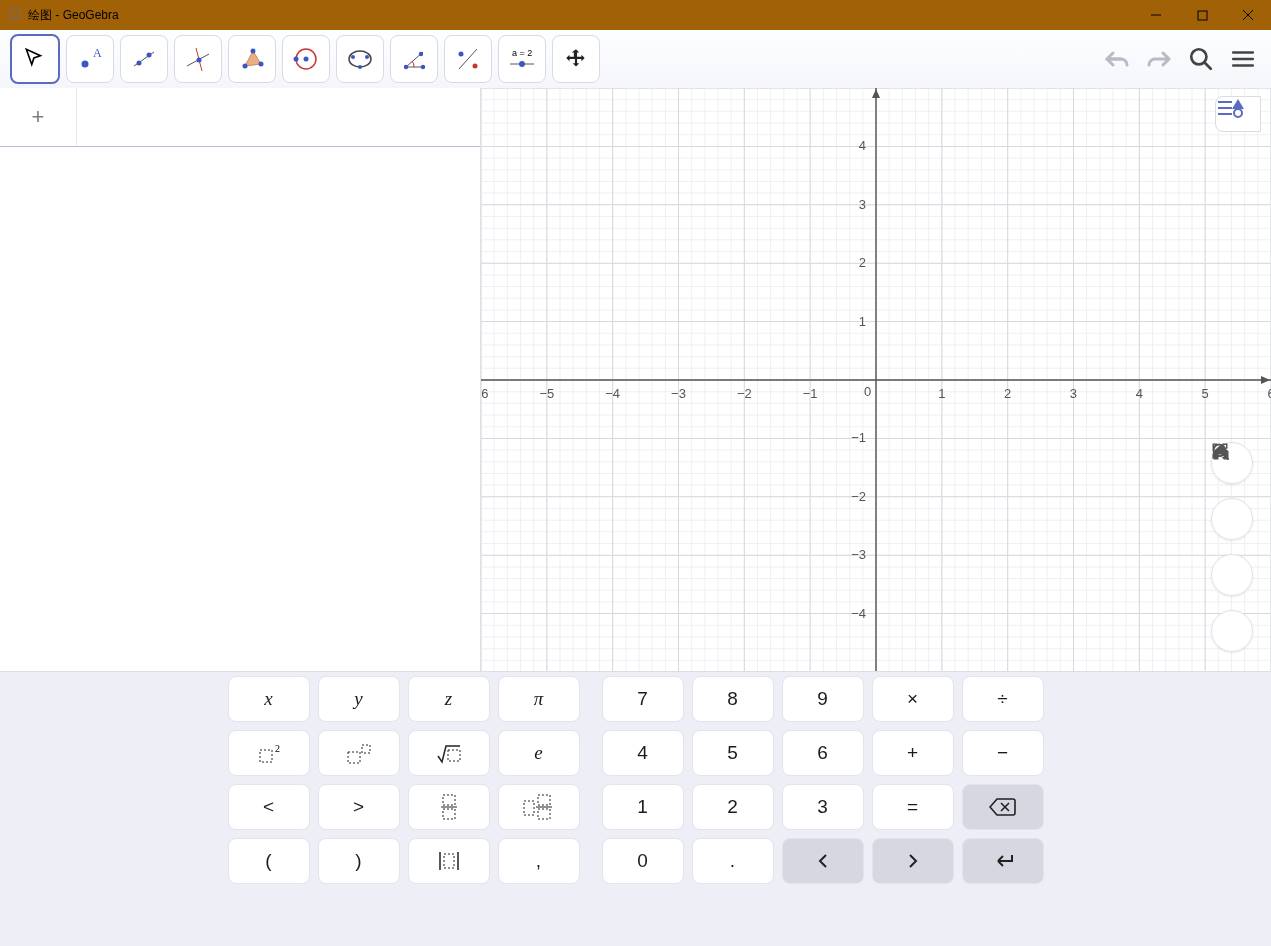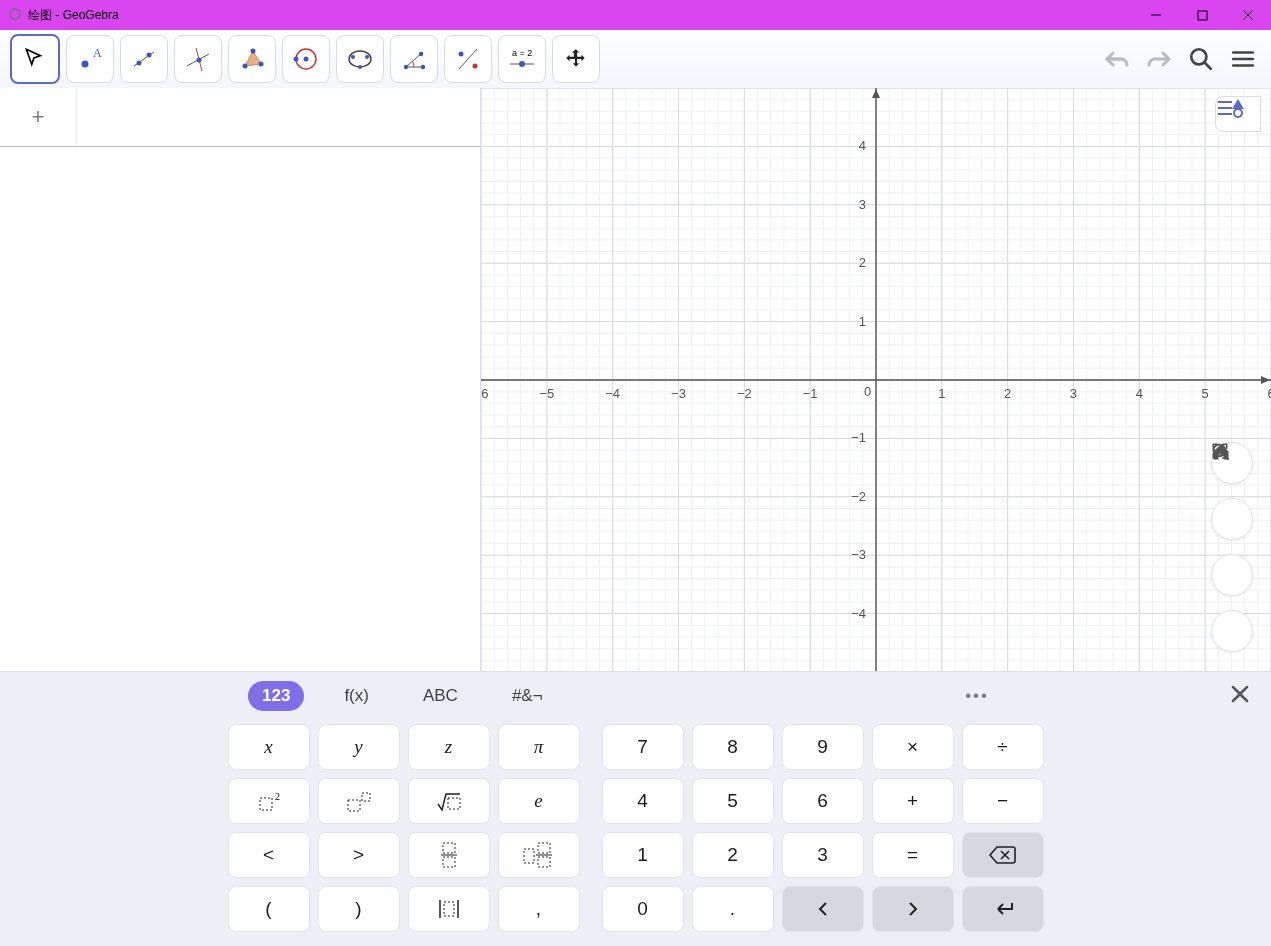--- a/index.html
+++ b/index.html
@@ -1,16 +1,16 @@
 <!DOCTYPE html>
 <html><head>
 <meta charset="utf-8">
 <style>
   html,body{margin:0;padding:0;font-family:"Segoe UI",Arial,sans-serif;background:#fff;height:100%;overflow:hidden}
-  .titlebar{height:30px;display:flex;align-items:center;padding:0 0 0 8px;font-size:12px;color:#000;background:#d946ef}
+  .titlebar{height:30px;display:flex;align-items:center;padding:0 0 0 8px;font-size:12px;color:#000;background:#a16207}
   .titlebar .spacer{flex:1}
   .tbtn{width:46px;height:30px;display:flex;align-items:center;justify-content:center;font-size:13px}
   .toolbar{height:58px;background:linear-gradient(#fdfeff,#f5f6fb);border-bottom:1px solid #e9eaf1;display:flex;align-items:center;padding:0 10px;gap:6px}
   .toolbtn{width:46px;height:46px;border:1px solid #d9dae3;border-radius:8px;background:#fff;display:flex;align-items:center;justify-content:center}
   .toolbtn.selected{border:2px solid #5b6bc0}
   .toolbar .gap{flex:1}
   .histbtn,.rightbtn{width:36px;height:36px;display:flex;align-items:center;justify-content:center;color:#8b8e9a;border-radius:6px}
   .rightbtn{color:#444}
   
   .main{position:absolute;top:88px;bottom:274px;left:0;right:0;display:flex}
@@ -372,34 +372,20 @@
       <div class="fab">
           <svg width="18" height="18" viewBox="0 0 24 24">
             <path d="M3 9V3h6M21 9V3h-6M3 15v6h6M21 15v6h-6" fill="none" stroke="#555" stroke-width="2"></path>
           </svg>
         </div>
     </div>
   </div>
 </div>
 
 <div class="kbd">
-  <div class="kbd-tabs">
-    <span class="kbd-tab active">123</span>
-    <span class="kbd-tab">f(x)</span>
-    <span class="kbd-tab">ABC</span>
-    <span class="kbd-tab">#&amp;¬</span>
-    <span class="flex"></span>
-    <span class="dots">•••</span>
-    <span style="width:190px"></span>
-    <span class="closekbd">
-      <svg width="18" height="18" viewBox="0 0 18 18">
-          <path d="M2 2l14 14M16 2L2 16" stroke="#555" stroke-width="2.5" stroke-linecap="round"></path>
-        </svg>
-    </span>
-  </div>
   <div class="kbd-body">
     <div class="keycol">
       <div class="key it">x</div>
       <div class="key it">y</div>
       <div class="key it">z</div>
       <div class="key it">π</div>
 
       <div class="key">
           <svg width="30" height="22">
             <rect x="6" y="8" width="12" height="12" fill="none" stroke="#222" stroke-dasharray="2 2"></rect>

